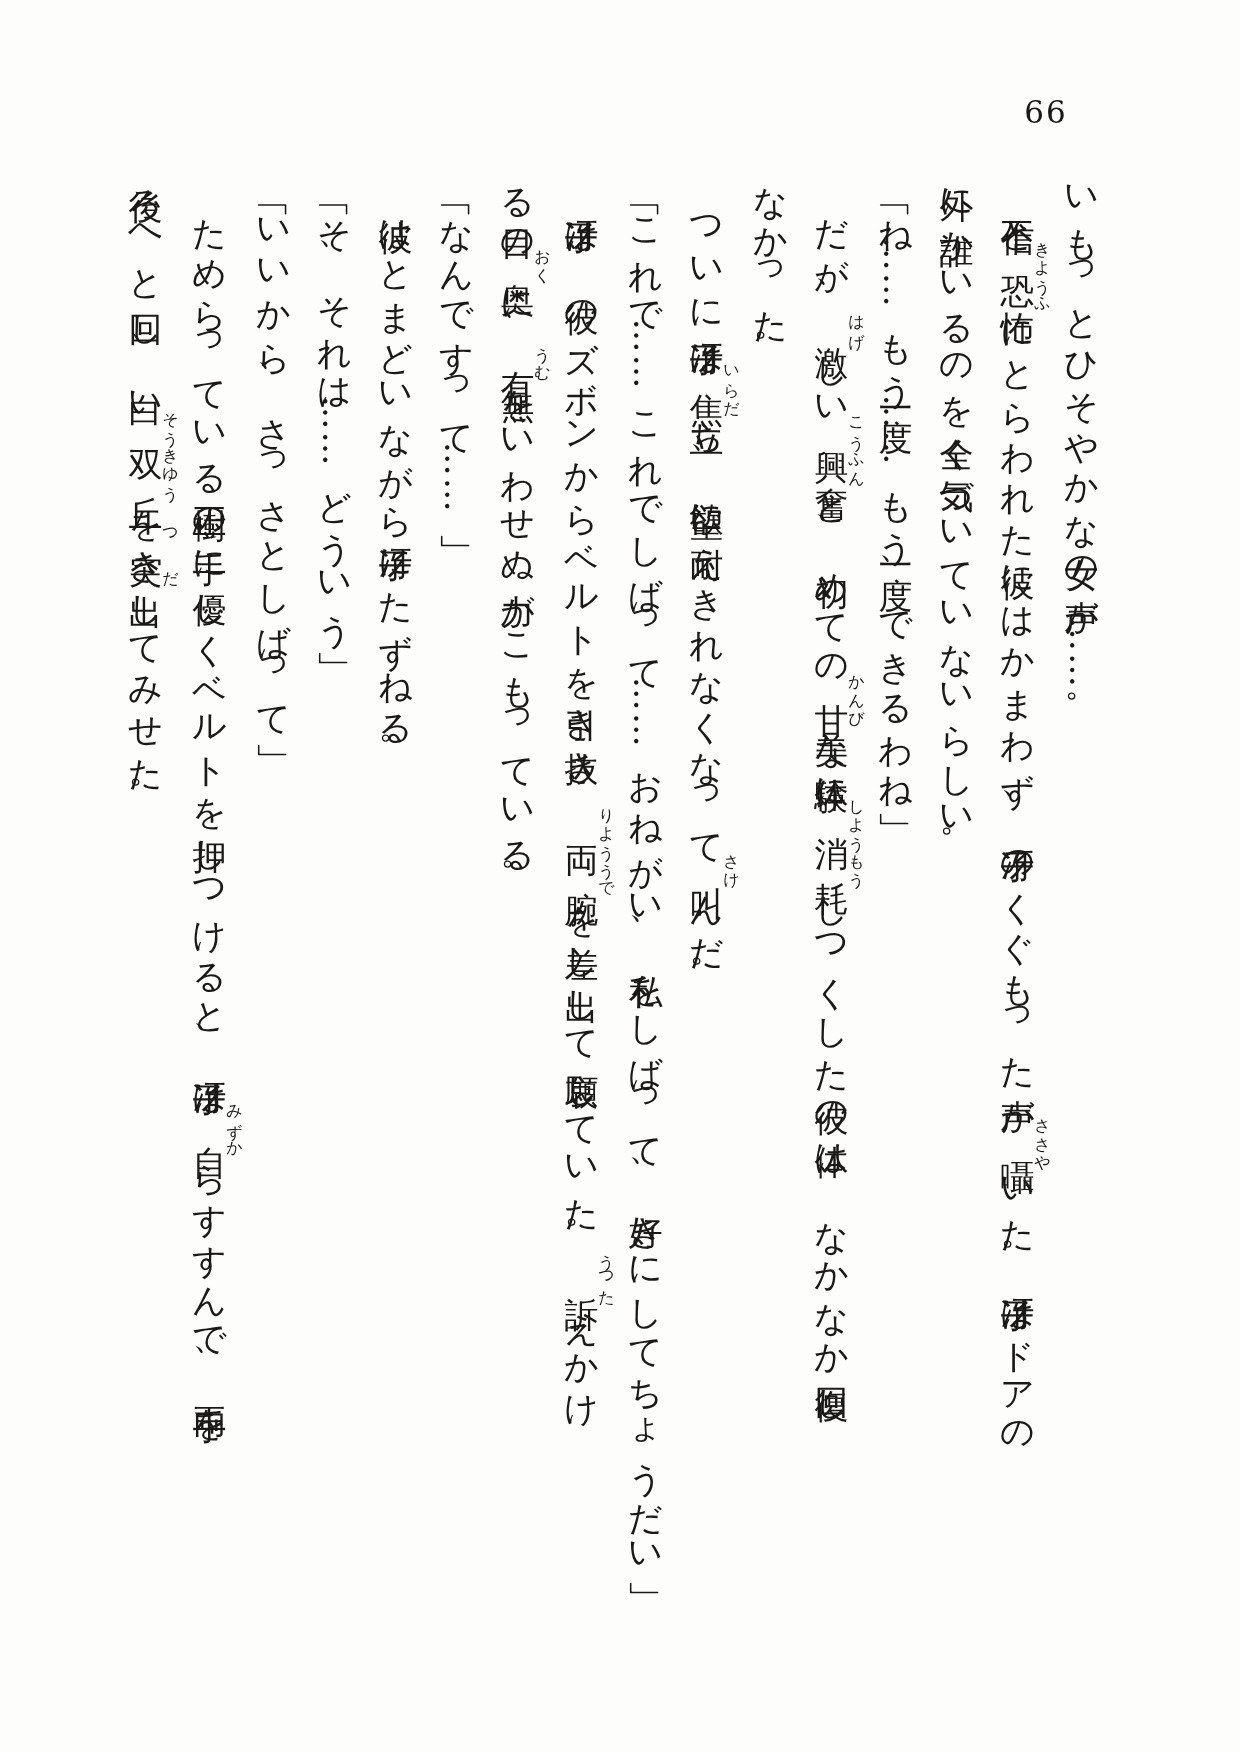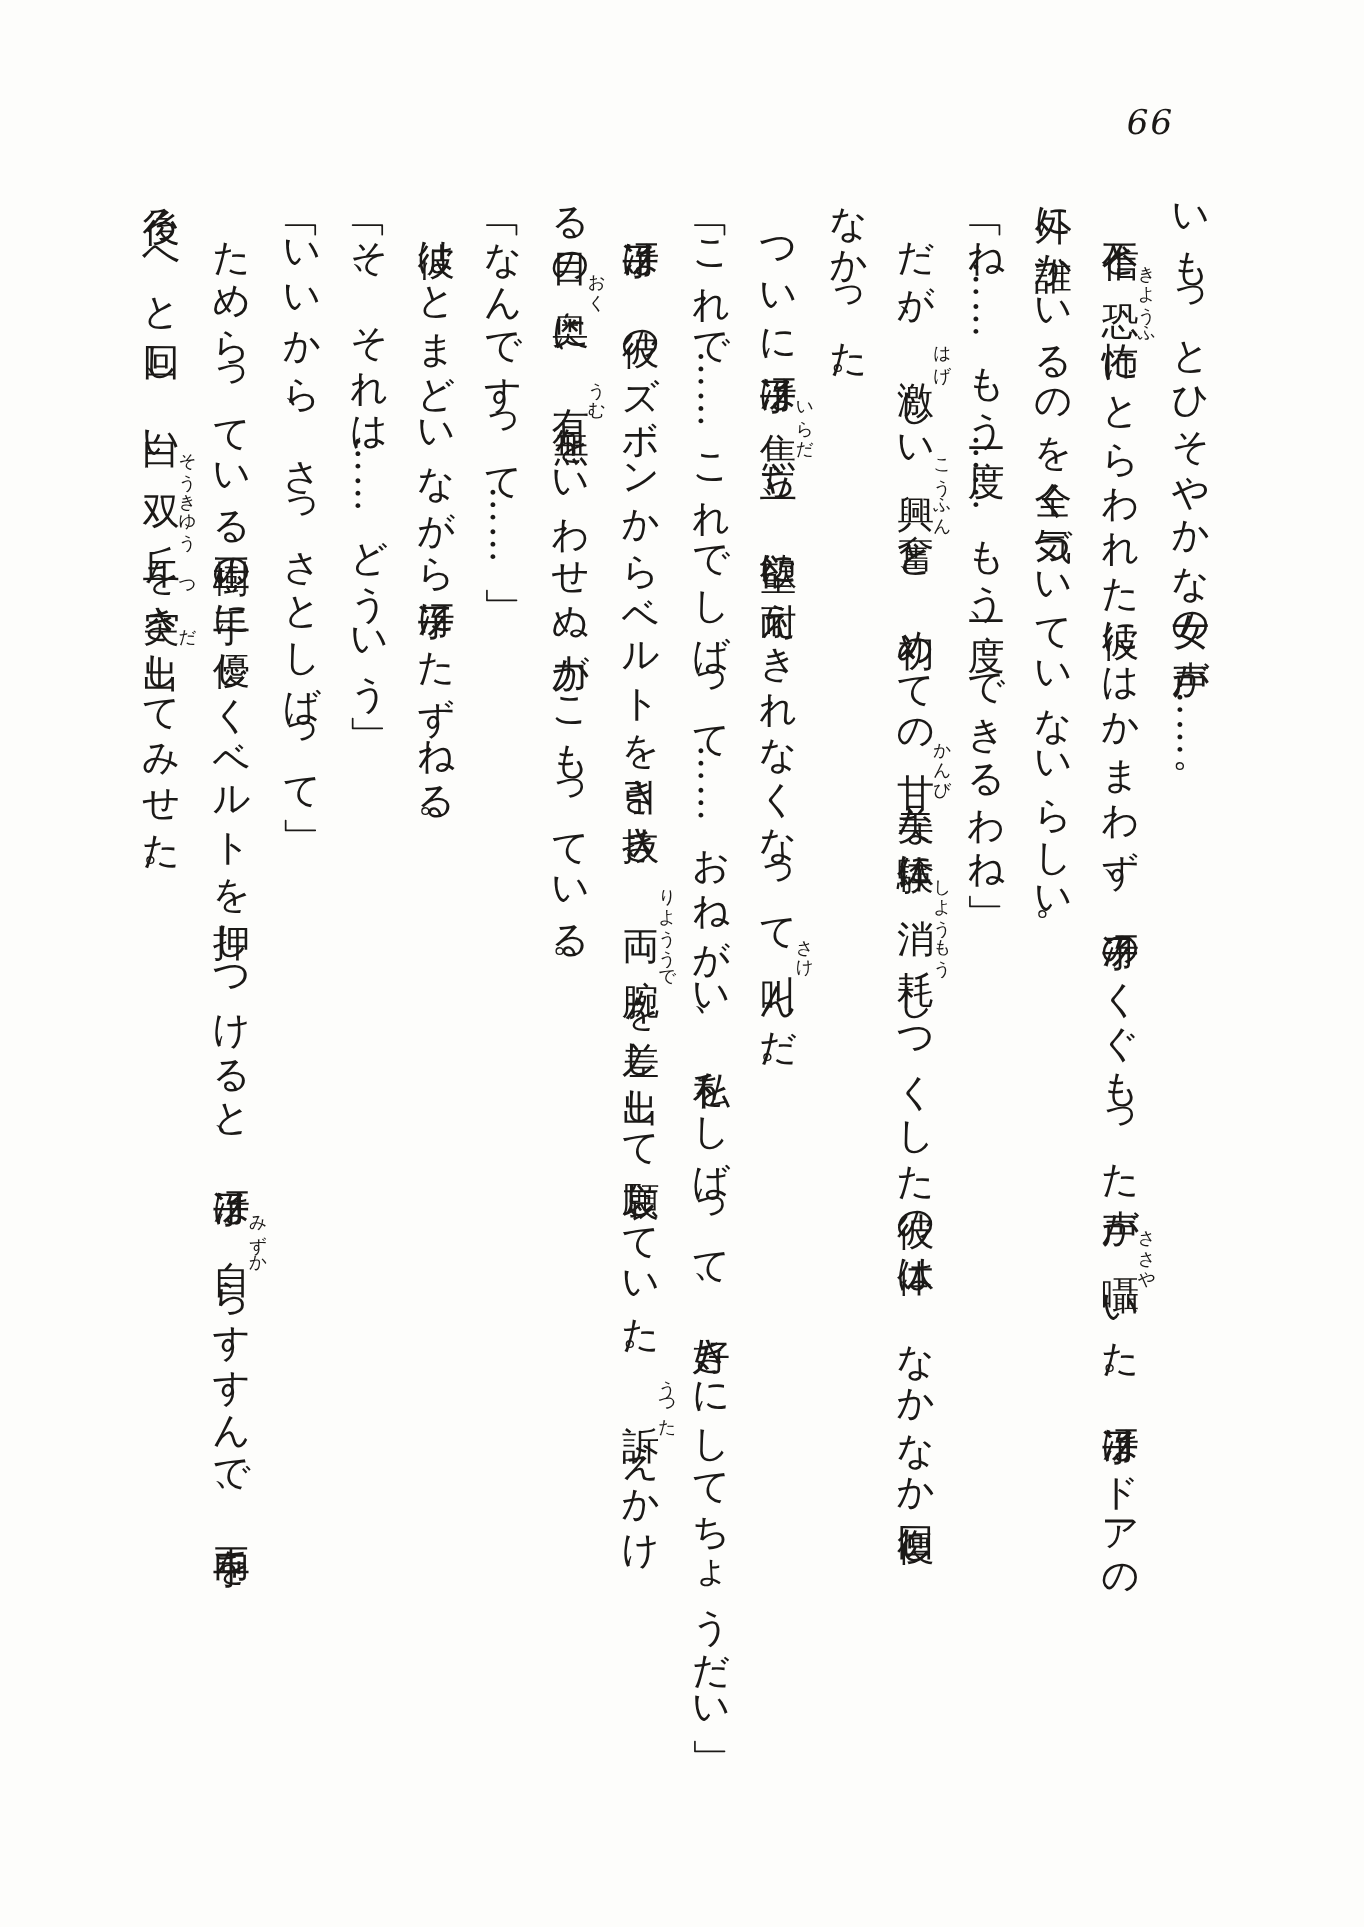--- a/index.html
+++ b/index.html
@@ -17,21 +17,20 @@
   }
   .page-number {
     position: absolute;
     top: 94px;
     left: 1008px;
     width: 76px;
     text-align: center;
     font-size: 31px;
     letter-spacing: 2px;
     font-family: "DejaVu Serif", "Liberation Serif", serif;
-    font-style: italic;
   }
   .text-block {
     position: absolute;
     top: 163px;
     right: 128px;
     height: 1484px;
     writing-mode: vertical-rl;
     text-orientation: mixed;
     font-size: 34px;
     line-height: 61px;

